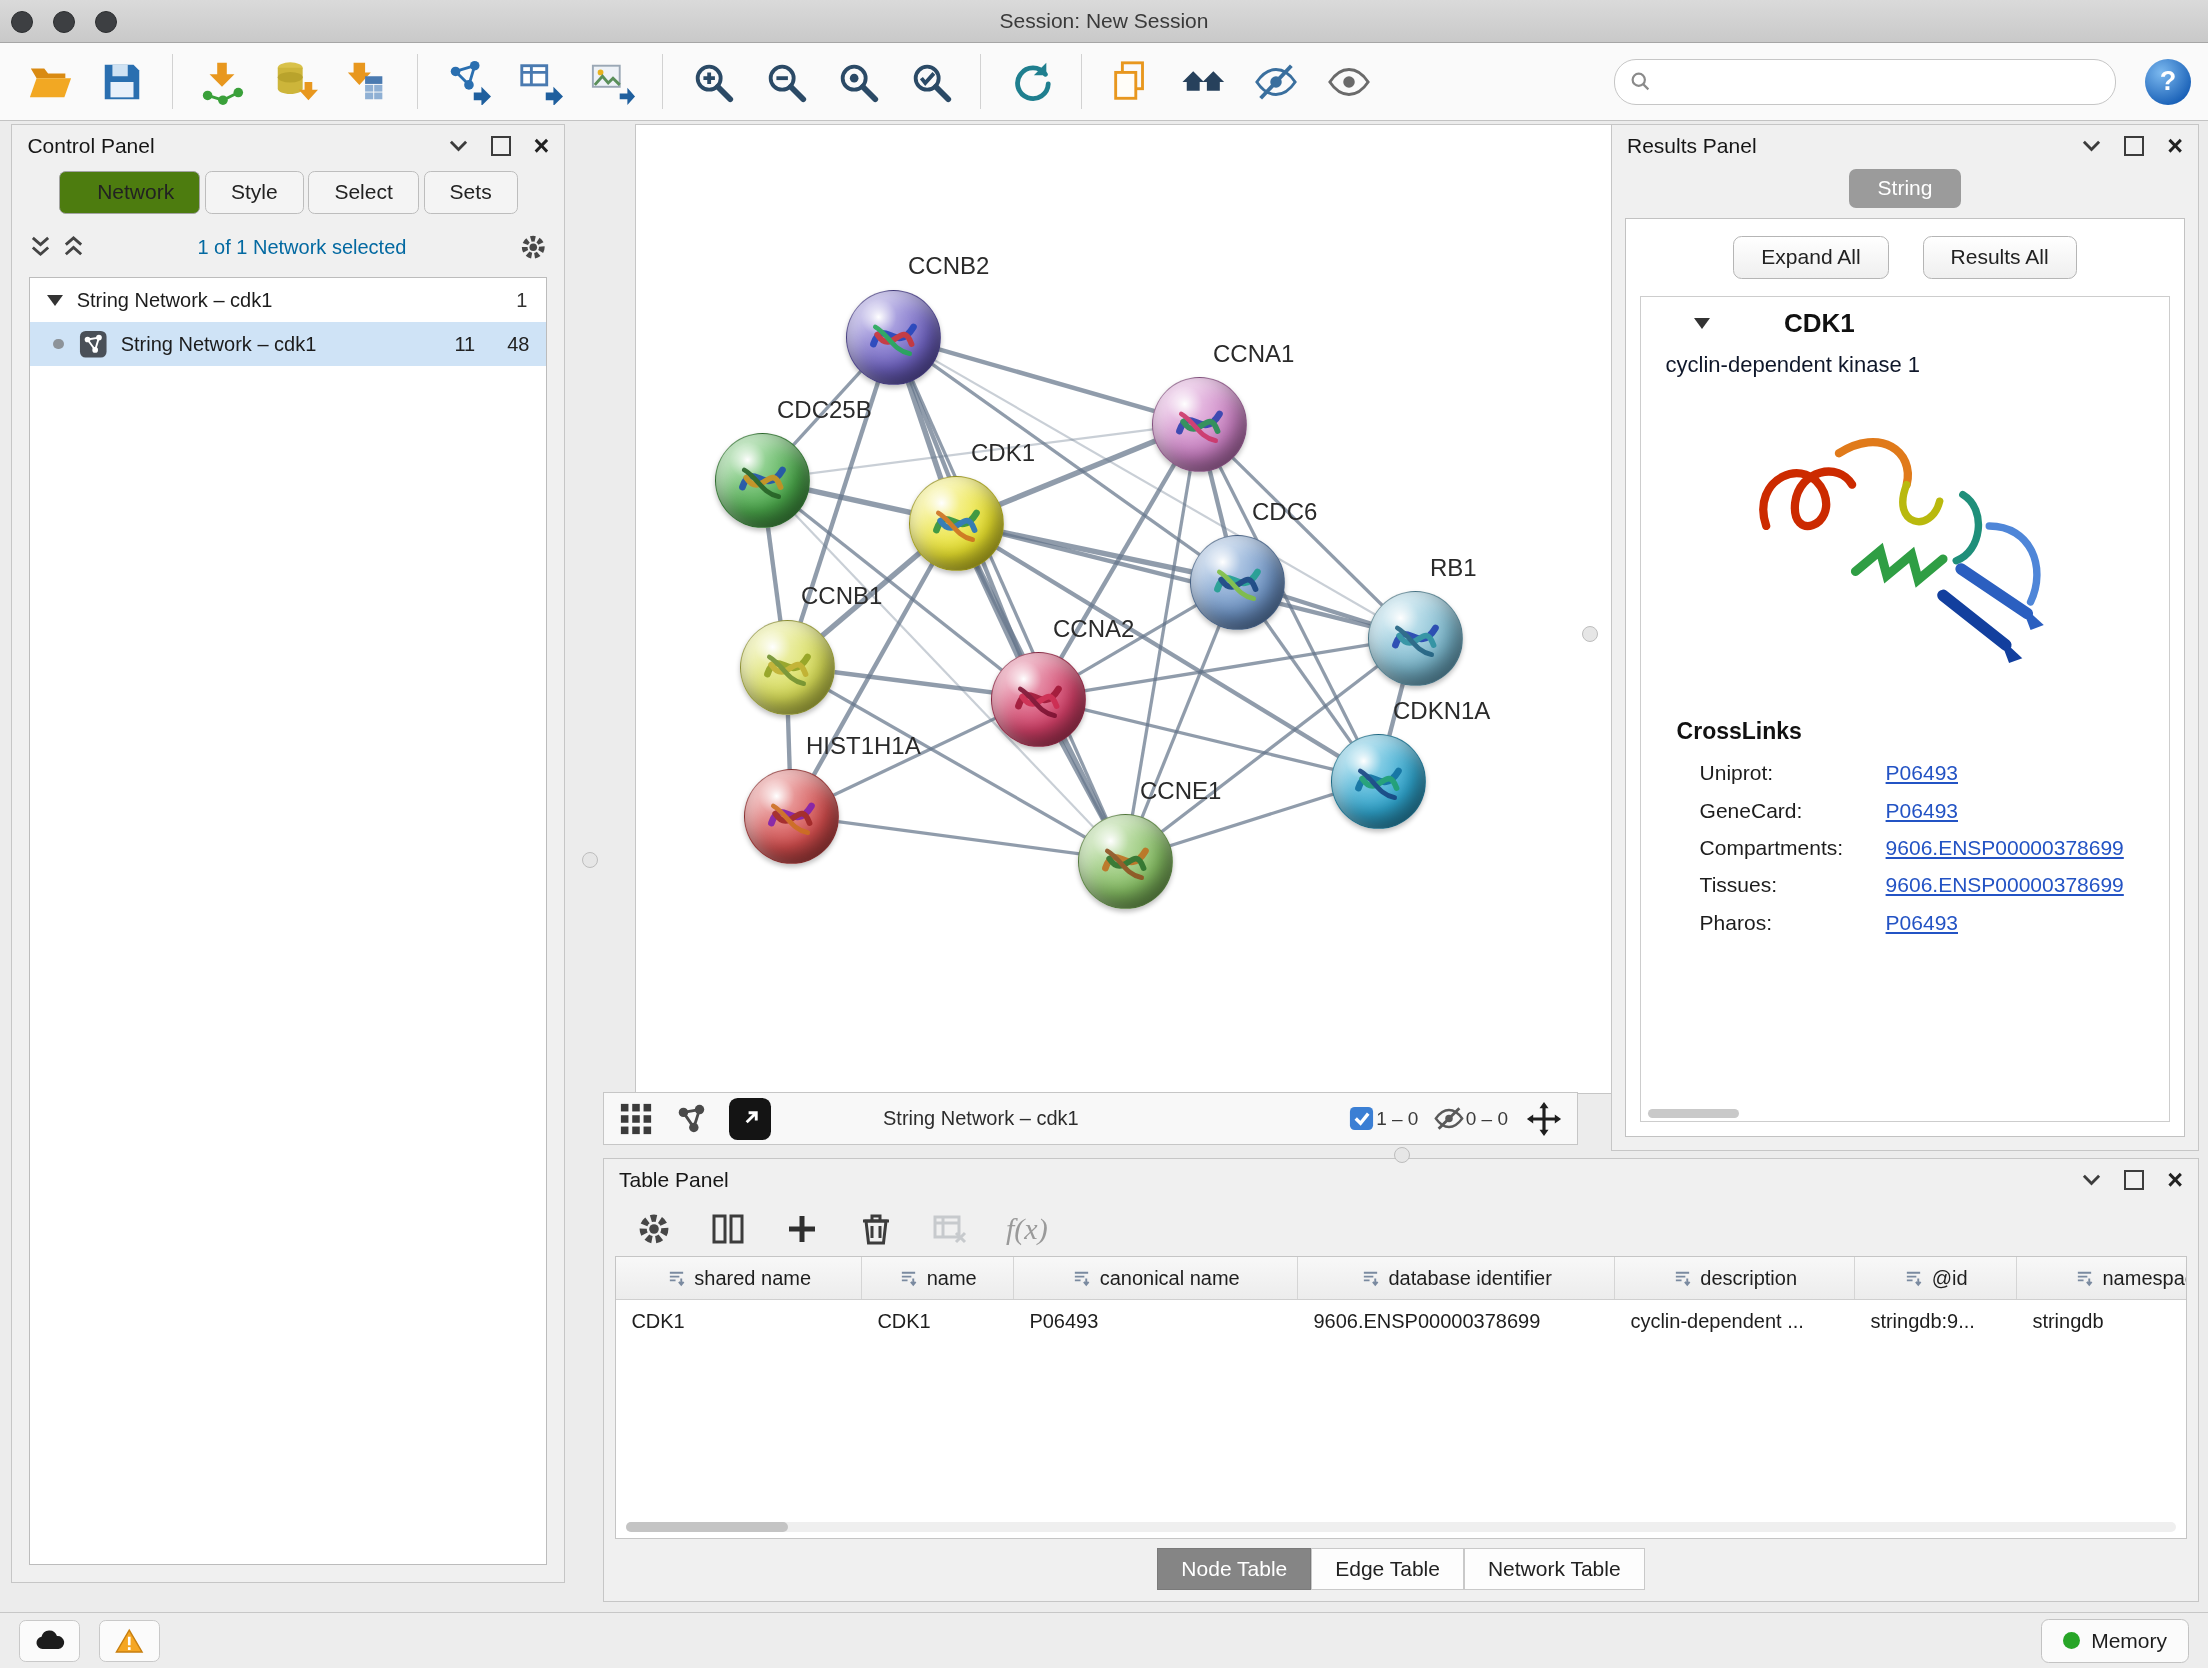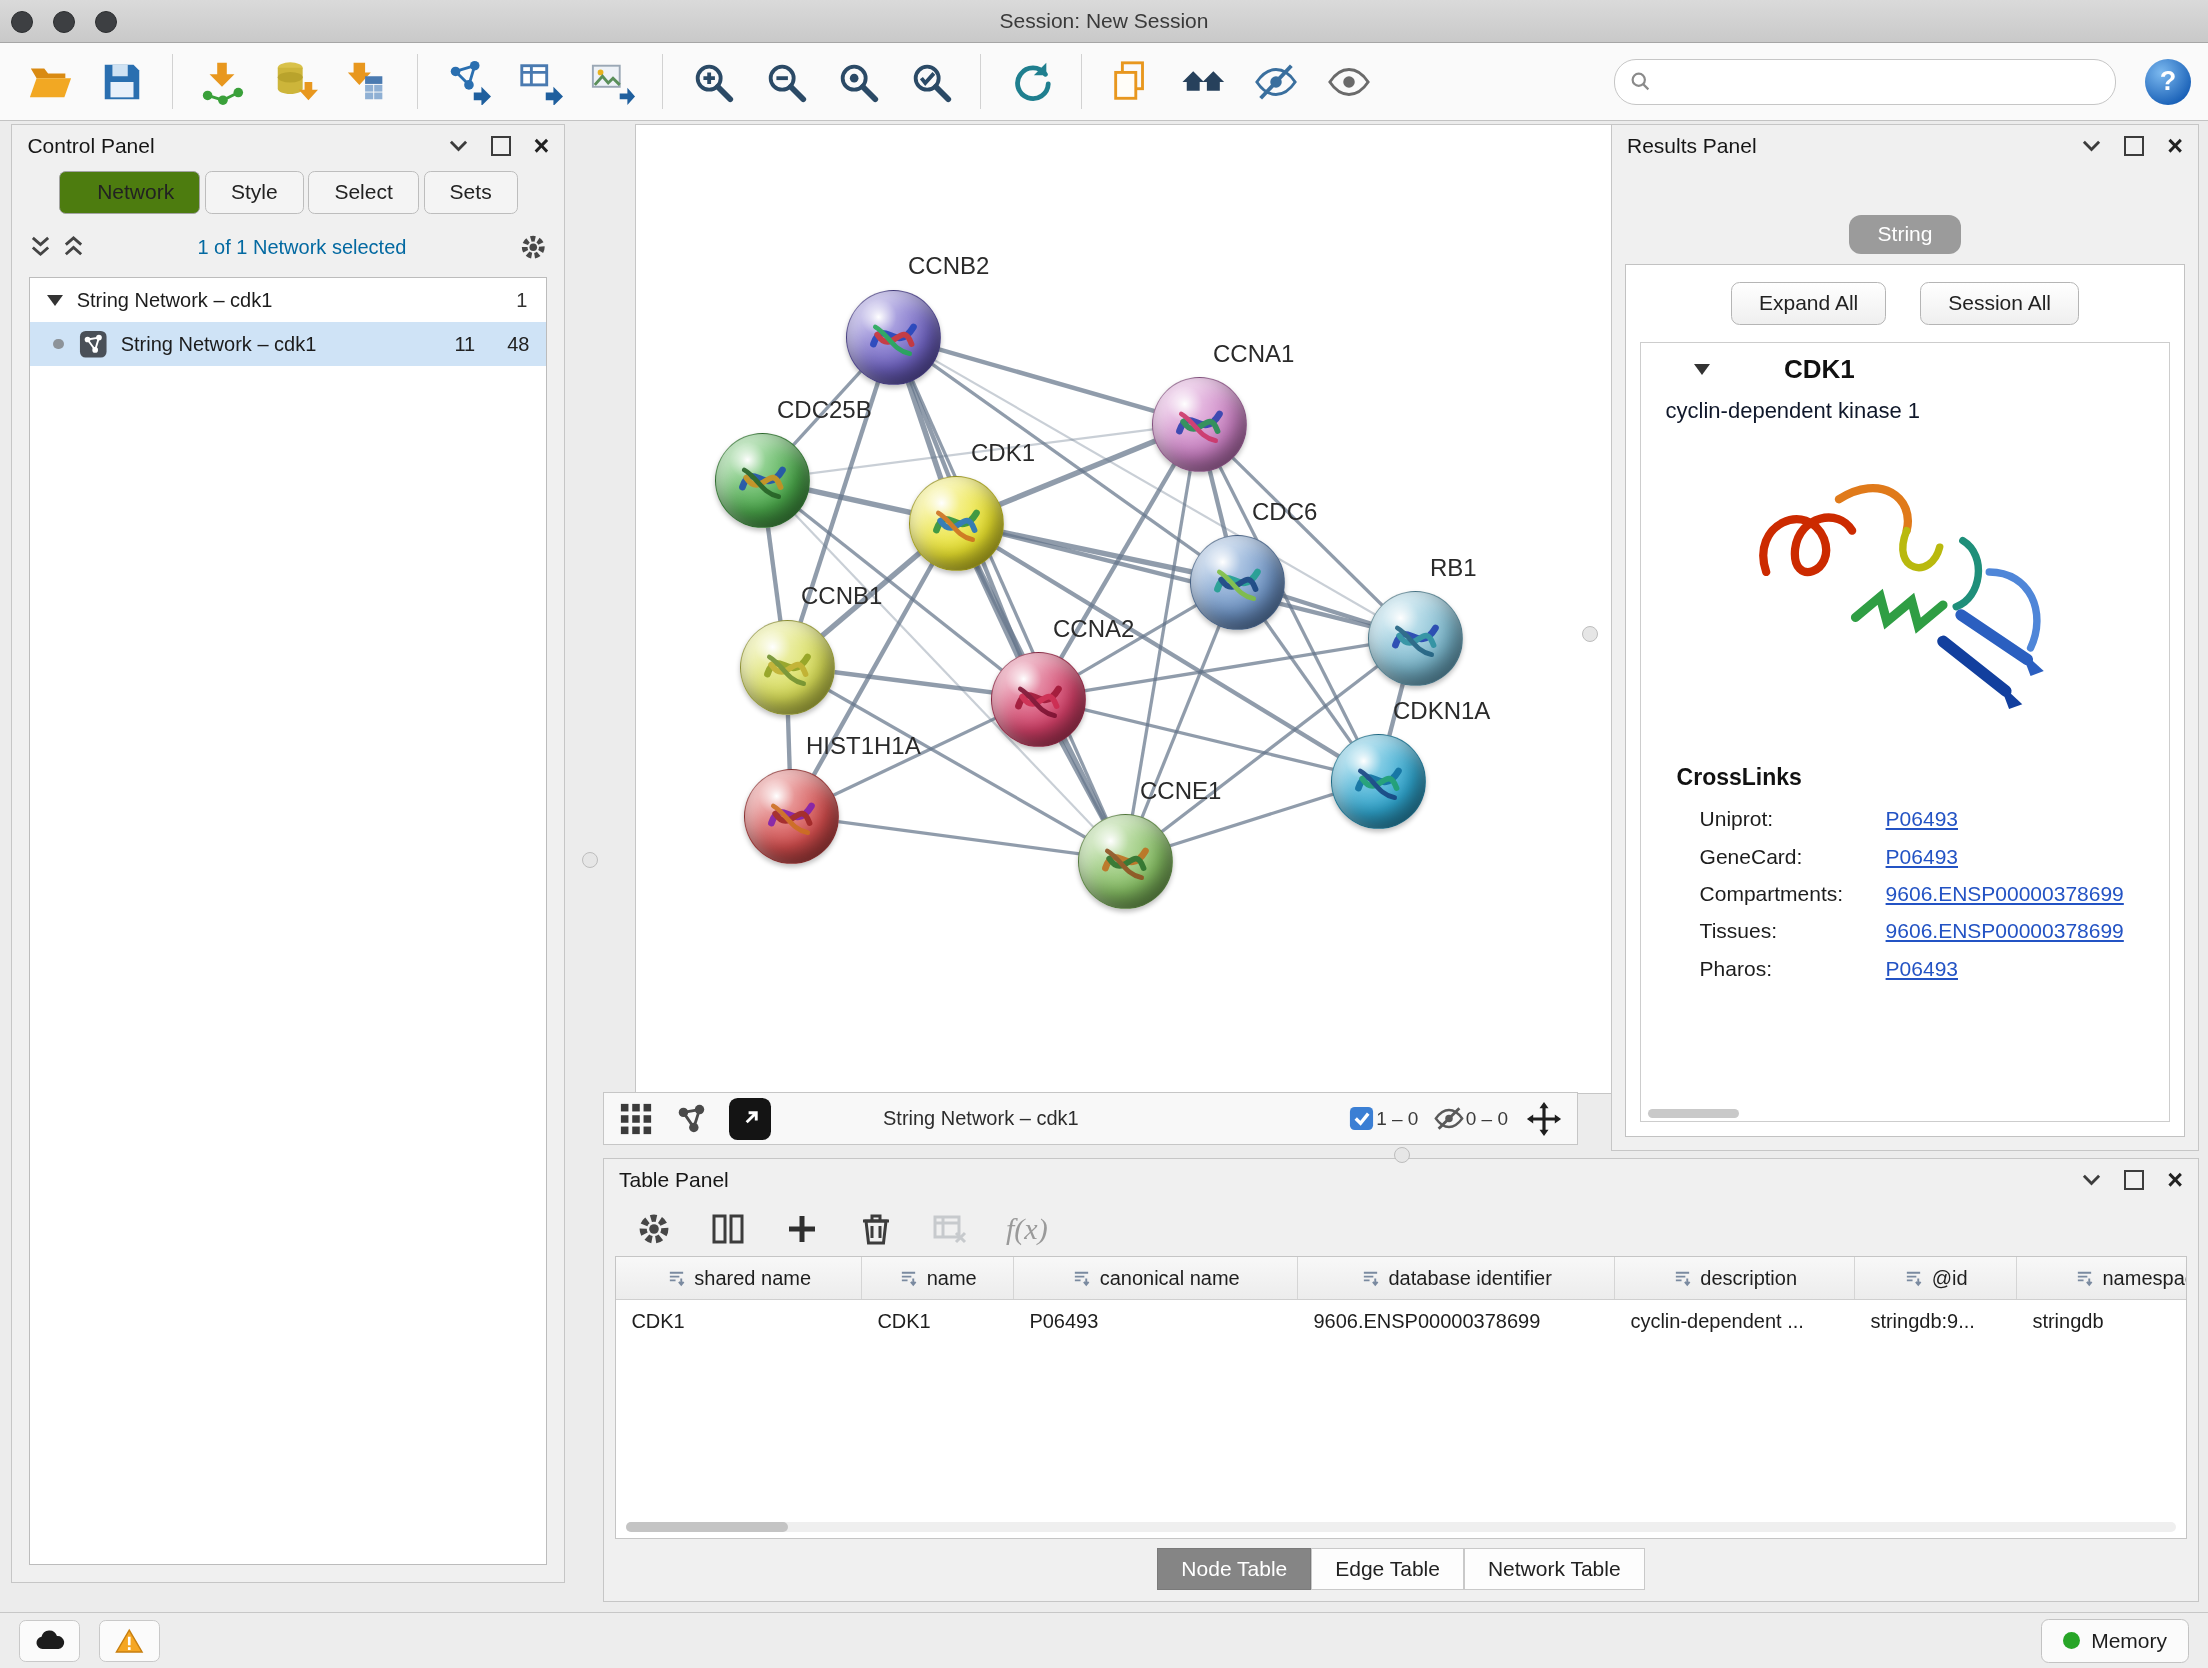--- a/index.html
+++ b/index.html
@@ -58,21 +58,21 @@
   .node-label{position:absolute;font-size:24px;color:#2a2a2a;white-space:nowrap;}
   
   #netfooter{position:absolute;left:603px;top:1092px;width:975px;height:53px;background:#f8f8f8;
     border:1px solid #c6c6c6;display:flex;align-items:center;padding:0 15px;box-sizing:border-box;gap:21px;}
   .nf-name{font-size:20px;color:#2d2d2d;margin-left:91px;}
   .nf-right{margin-left:auto;display:flex;align-items:center;gap:1px;font-size:19px;color:#3a3a3a;}
   .blackbtn{width:42px;height:42px;border-radius:8.6px;background:#141414;display:flex;align-items:center;justify-content:center;}
   
   #results-panel{left:1611px;top:124px;width:586px;height:1025px;}
   .rp-tabrow{display:flex;justify-content:center;margin:1.9px 0 9.5px;flex:0 0 auto;}
-  .rp-tab{background:#9b9b9b;color:#fff;font-size:21px;padding:7.6px 28.5px;border-radius:12px;margin-top:46px;}
+  .rp-tab{background:#9b9b9b;color:#fff;font-size:21px;padding:7.6px 28.5px;border-radius:7px;}
   .rp-box{flex:1;margin:0 13.3px 13.3px;background:#fff;border:1px solid #c2c2c2;display:flex;flex-direction:column;overflow:hidden;}
   .rp-buttons{display:flex;justify-content:center;gap:34px;padding:17px 0 13.3px;}
   .rp-btn{font-size:21px;color:#222;padding:8.6px 27px;border:1px solid #b5b5b5;border-radius:8.6px;
     background:linear-gradient(#ffffff,#efefef);}
   .rp-inner{flex:1;margin:3.8px 13.3px 13.3px;border:1px solid #cdcdcd;position:relative;display:flex;flex-direction:column;overflow:hidden;}
   .rp-gene-row{display:flex;align-items:center;height:53px;flex:0 0 auto;}
   .rp-gene-row .tri-down{margin-left:53px;}
   .rp-gene{font-size:26px;font-weight:bold;color:#111;margin-left:61px;}
   .rp-desc{font-size:22px;color:#0f172a;padding:1.9px 0 7.6px 25px;}
   .rp-protein{display:flex;justify-content:center;padding:15px 0 7.6px;}
@@ -510,21 +510,21 @@
         <span class="icon-sq"></span>
         <span class="icon-x">×</span>
       </span>
     </div>
     <div class="rp-tabrow">
       <span class="rp-tab">String</span>
     </div>
     <div class="rp-box">
       <div class="rp-buttons">
         <span class="rp-btn">Expand All</span>
-        <span class="rp-btn">Session All</span>
+        <span class="rp-btn">Results All</span>
       </div>
       <div class="rp-inner">
         <div class="rp-gene-row">
           <span class="tri-down"></span>
           <span class="rp-gene">CDK1</span>
         </div>
         <div class="rp-desc">cyclin-dependent kinase 1</div>
         <div class="rp-protein">
           <svg width="380" height="285" viewBox="0 0 460 340" fill="none" stroke-linecap="round">
             <path d="M62 150 C42 92 112 62 132 110 C147 150 92 170 97 122 C102 82 150 72 166 100" stroke="#cc2a00" stroke-width="10"></path>

